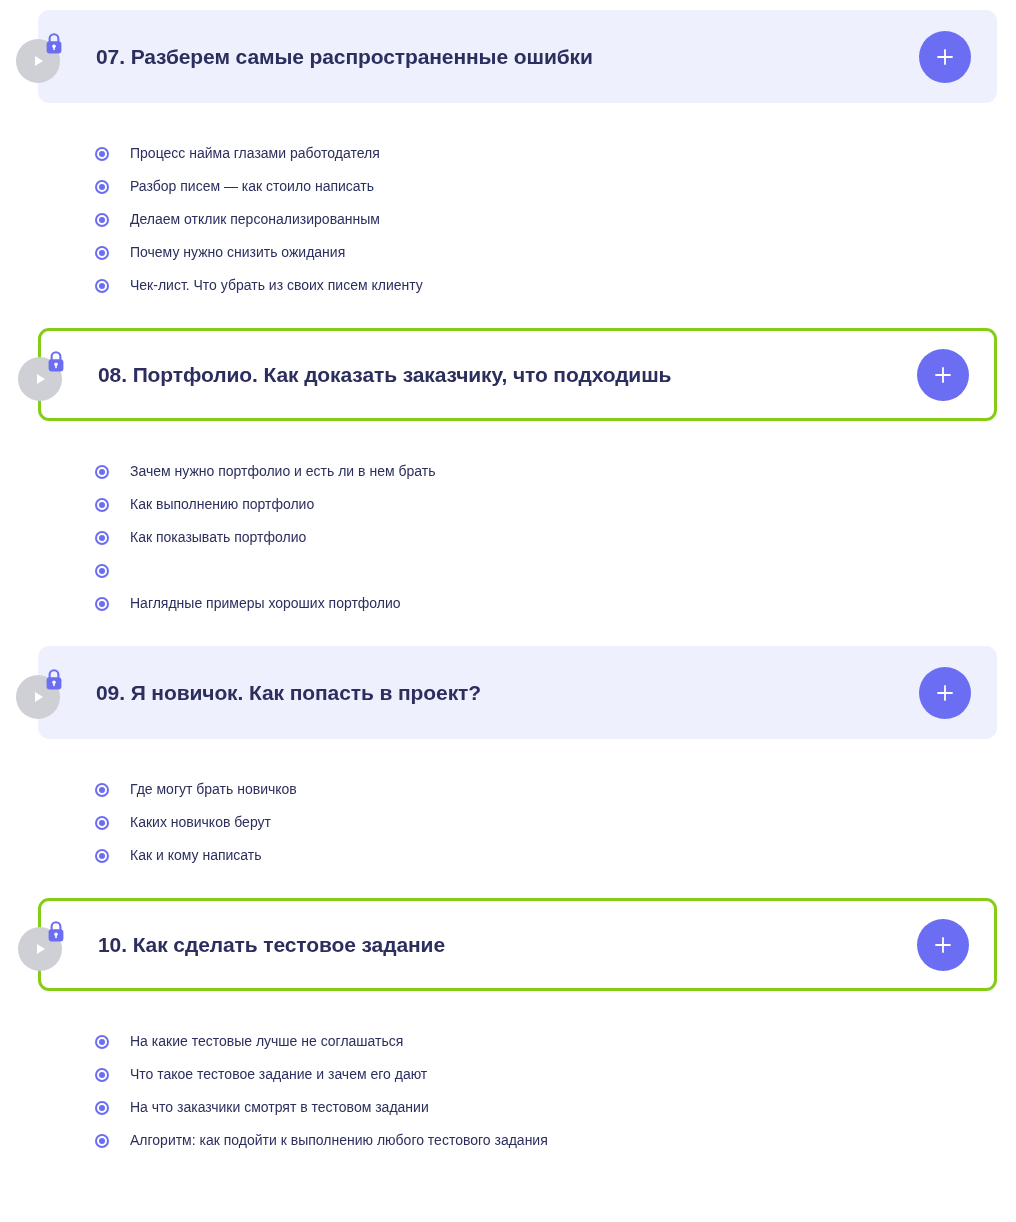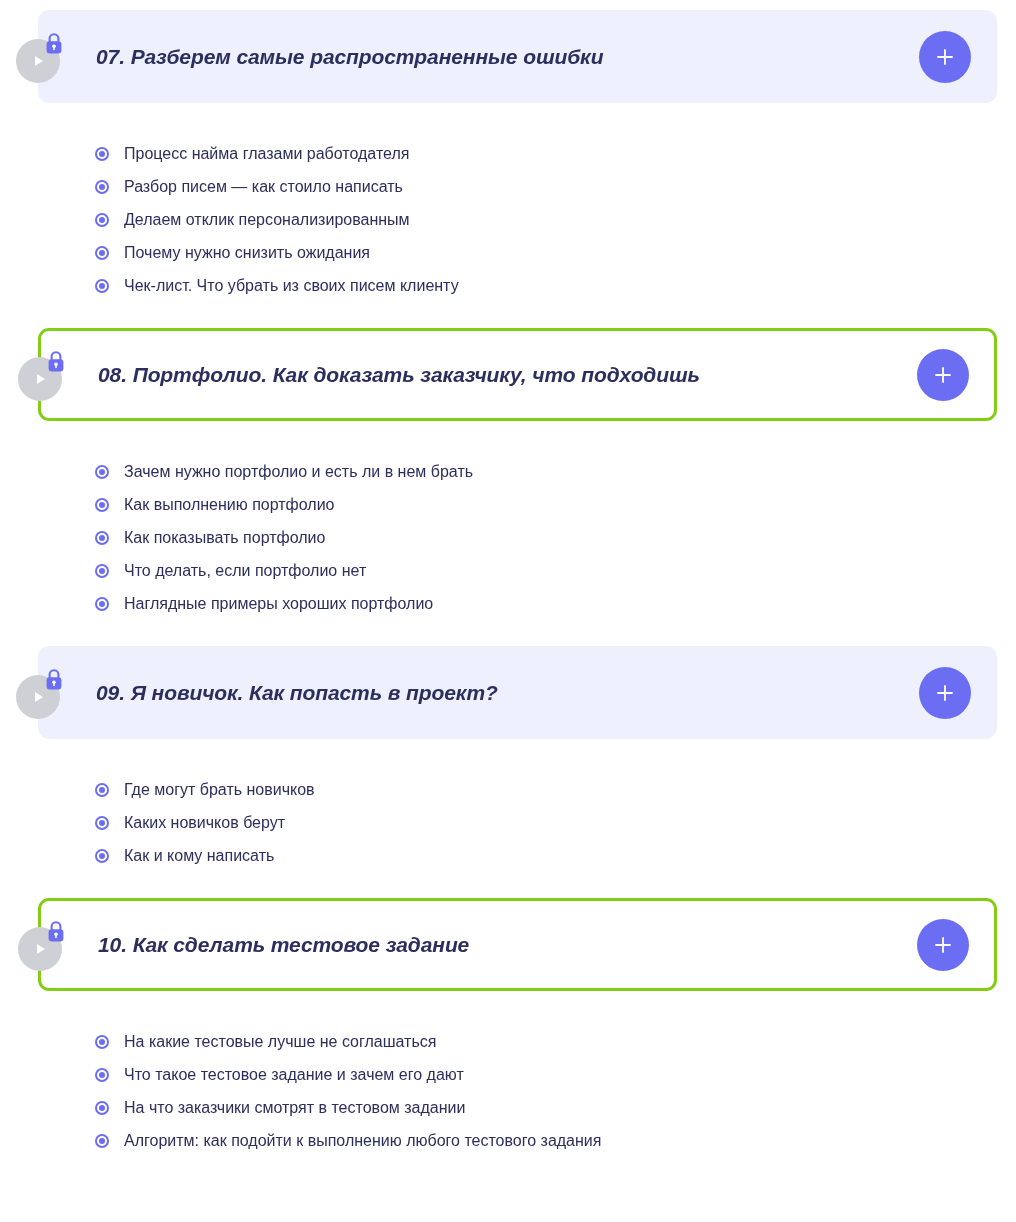--- a/index.html
+++ b/index.html
@@ -82,21 +82,20 @@
 
   
   .module-title {
     margin-left: 57px;
     font-size: 21px;
     font-weight: bold;
     color: #2c2e5e;
     letter-spacing: -0.1px;
     line-height: 1.2;
     white-space: nowrap;
-    font-style: italic;
   }
 
   
   .toggle-button {
     position: absolute;
     right: 25px;
     top: 50%;
     transform: translateY(-50%);
     width: 52px;
     height: 52px;
@@ -141,24 +140,25 @@
     position: absolute;
     left: 50%;
     top: 50%;
     transform: translate(-50%, -50%);
     width: 6px;
     height: 6px;
     border-radius: 50%;
     background: #6b6ef2;
   }
   .lesson-text {
-    font-size: 16px;
+    font-size: 14px;
     color: #2c2e5e;
     line-height: 1.25;
     white-space: nowrap;
+    margin-left: 6px;
   }
 
   
   .module + .module { margin-top: 0px; }
 </style>
 </head>
 <body>
 
 <div class="course-program" id="program-root">
   <section class="module">
@@ -248,21 +248,20 @@
     <span class="lesson-text">Как выполнению портфолио</span>
   </li>
 
   <li class="lesson-item">
     <span class="lesson-bullet"></span>
     <span class="lesson-text">Как показывать портфолио</span>
   </li>
 
   <li class="lesson-item">
     <span class="lesson-bullet"></span>
-    <span class="lesson-text">Что делать, если портфолио нет</span>
   </li>
 
   <li class="lesson-item">
     <span class="lesson-bullet"></span>
     <span class="lesson-text">Наглядные примеры хороших портфолио</span>
   </li>
 </ul>
   </section>
 
   <section class="module">

